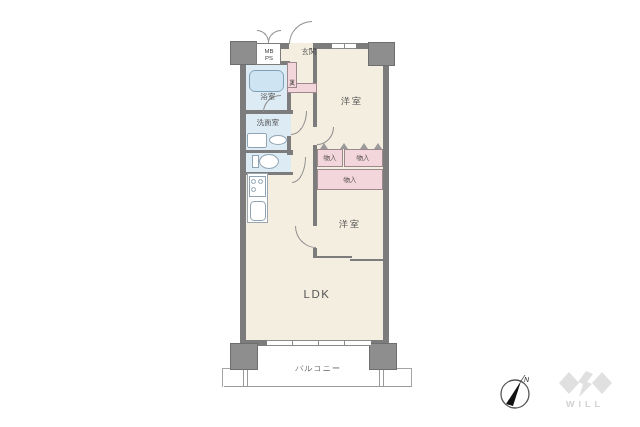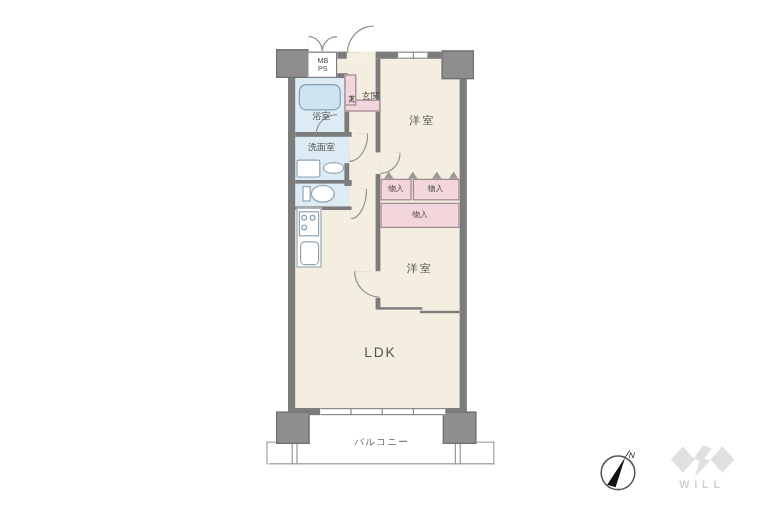--- a/index.html
+++ b/index.html
@@ -107,21 +107,21 @@
   <div class="fx" style="left:250px;top:201px;width:16px;height:20px;border-radius:4px;"></div>
 
   <div class="pink" style="left:317px;top:149px;width:26px;height:18px;"></div>
   <div class="pink" style="left:344px;top:149px;width:39px;height:18px;"></div>
   <div class="pink" style="left:317px;top:169px;width:66px;height:21px;"></div>
   <div class="tri" style="left:320px;top:143px;"></div>
   <div class="tri" style="left:340px;top:143px;"></div>
   <div class="tri" style="left:360px;top:143px;"></div>
   <div class="tri" style="left:374px;top:143px;"></div>
 
-  <div class="lbl" style="left:309px;top:80px;font-size:7.5px;text-align:right;">玄関</div>
+  <div class="lbl" style="left:309px;top:52px;font-size:7.5px;text-align:right;">玄関</div>
   <div class="lbl" style="left:268px;top:97px;font-size:7.5px;">浴室</div>
   <div class="lbl" style="left:268px;top:123px;font-size:7.5px;">洗面室</div>
   <div class="lbl" style="left:352px;top:101px;font-size:9px;letter-spacing:2px;">洋室</div>
   <div class="lbl" style="left:330px;top:158px;font-size:6.5px;">物入</div>
   <div class="lbl" style="left:363px;top:158px;font-size:6.5px;">物入</div>
   <div class="lbl" style="left:350px;top:180px;font-size:6.5px;">物入</div>
   <div class="lbl" style="left:350px;top:224px;font-size:9px;letter-spacing:2px;">洋室</div>
   <div class="lbl" style="left:317px;top:295px;font-size:11.5px;letter-spacing:1.5px;color:#555;">LDK</div>
   <div class="lbl" style="left:318px;top:369px;font-size:8px;letter-spacing:1px;color:#666;">バルコニー</div>
 

